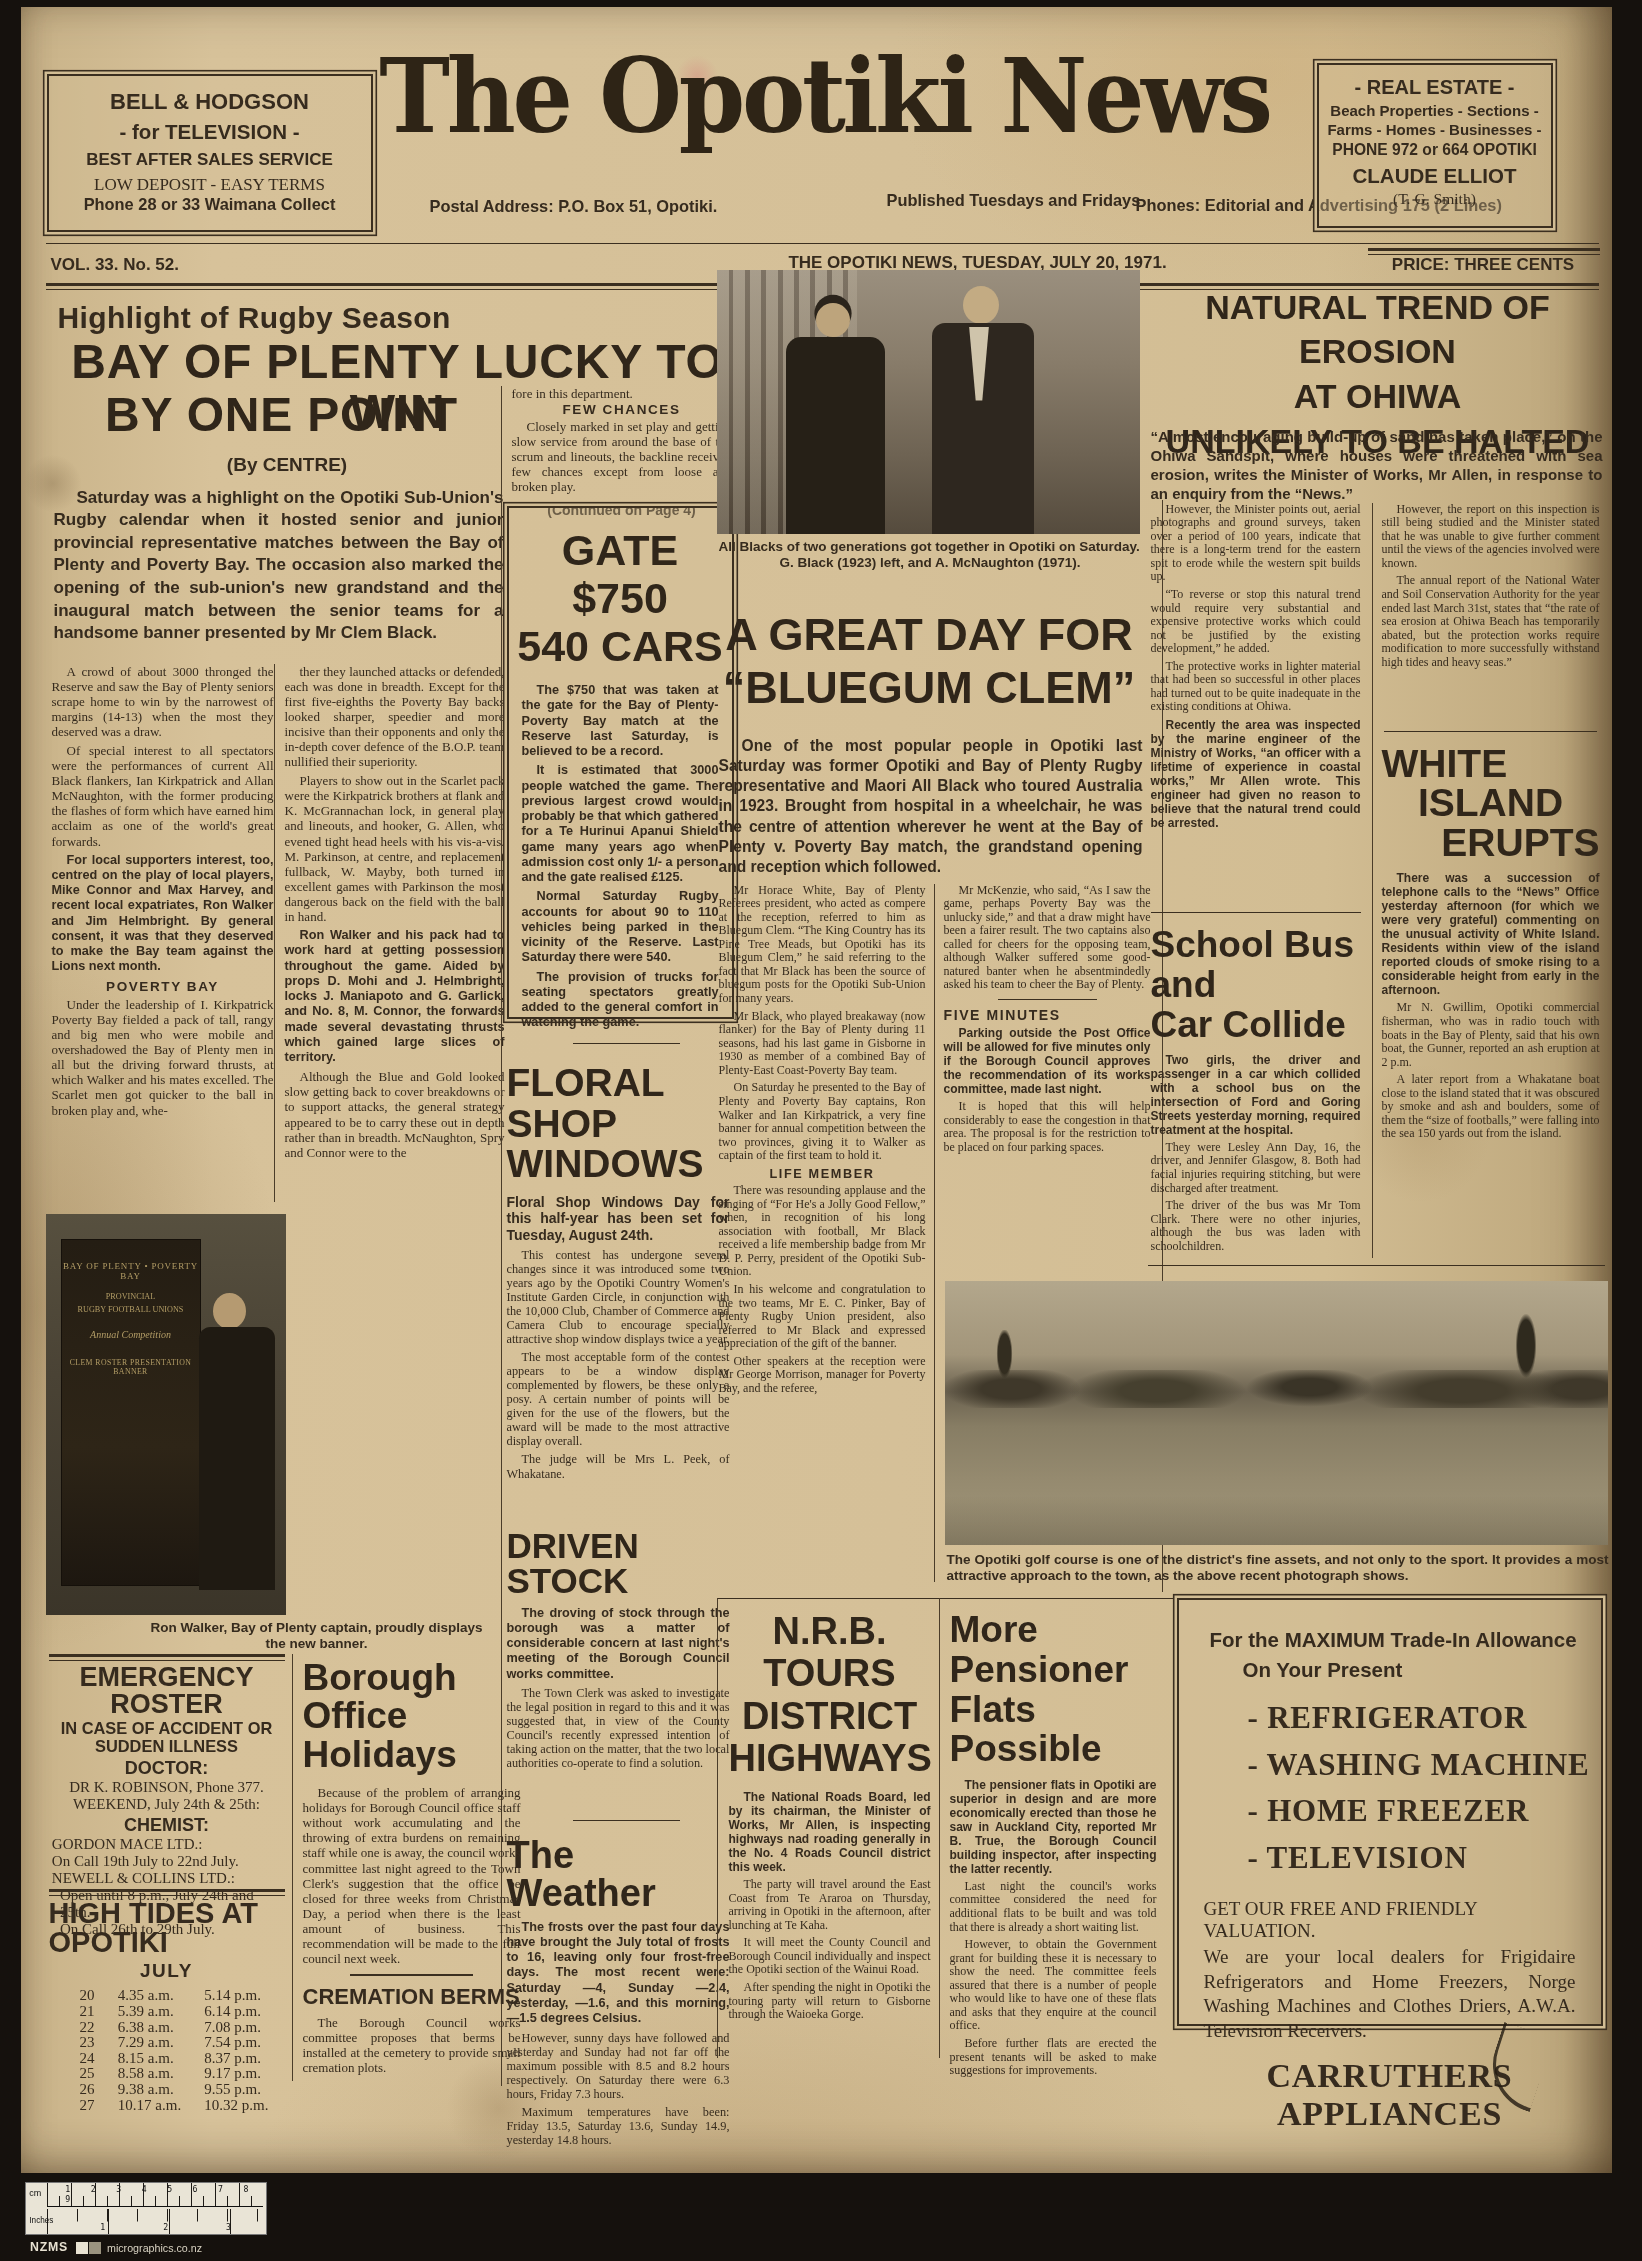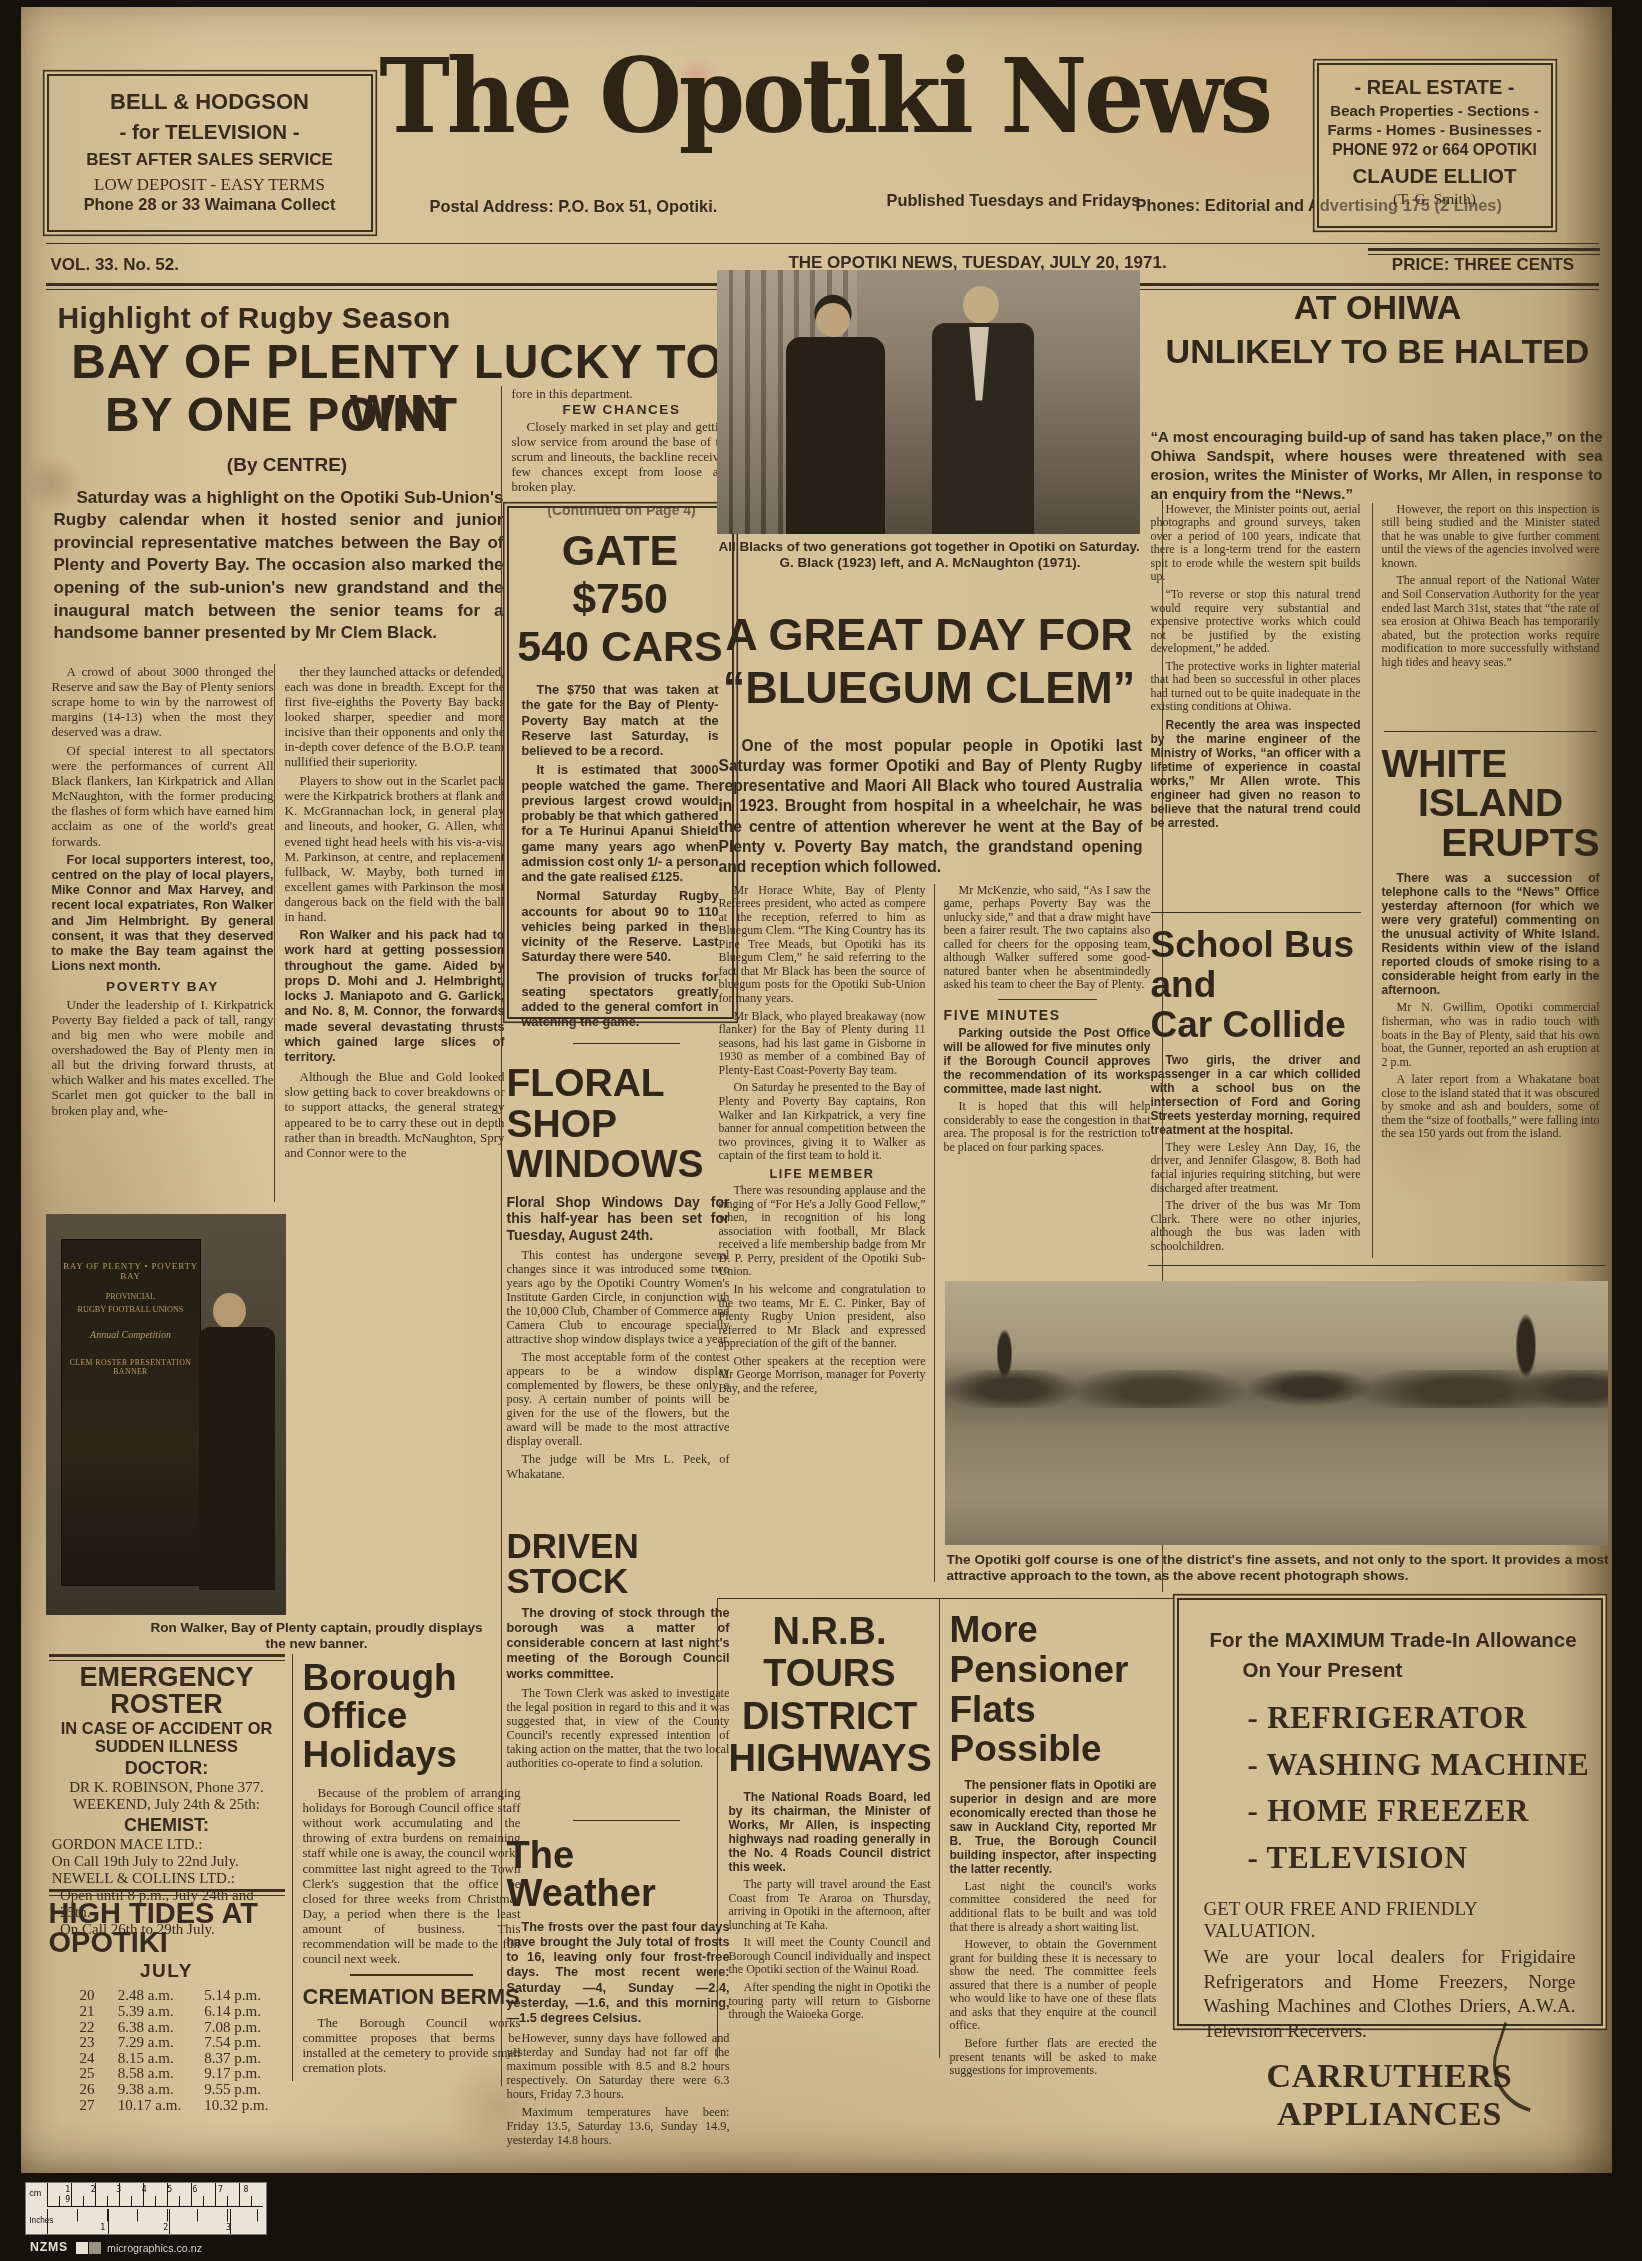--- a/index.html
+++ b/index.html
@@ -192,20 +192,21 @@
     <p class="bt xtight">Mr McKenzie, who said, “As I saw the game, perhaps Poverty Bay was the unlucky side,” and that a draw might have been a fairer result. The two captains also called for cheers for the opposing team, although Walker suffered some good-natured banter when he absentmindedly asked his team to cheer the Bay of Plenty.</p>
     <div class="hrule" style="position:static;width:99px;margin:6.6px auto;"></div>
     <div class="sub" style="text-align:left;font-size:14px;">FIVE MINUTES</div>
     <p class="bb smb">Parking outside the Post Office will be allowed for five minutes only if the Borough Council approves the recommendation of its works committee, made last night.</p>
     <p class="bt xtight">It is hoped that this will help considerably to ease the congestion in that area. The proposal is for the restriction to be placed on four parking spaces.</p>
   </div>
 
   <div class="vrule" style="left:1141px;top:493px;height:1092px;"></div>
 
   <div class="abs h-big ctr" style="left:1127px;top:278px;width:460px;font-size:34px;line-height:1.32;">
+    <div>NATURAL TREND OF EROSION</div>
     <div>AT OHIWA</div>
     <div>UNLIKELY TO BE HALTED</div>
   </div>
   <div class="abs sans" style="left:1130px;top:420px;width:452px;font-size:15px;line-height:1.28;font-weight:700;text-align:justify;">“A most encouraging build-up of sand has taken place,” on the Ohiwa Sandspit, where houses were threatened with sea erosion, writes the Minister of Works, Mr Allen, in response to an enquiry from the “News.”</div>
 
   <div class="abs" style="left:1130px;top:496px;width:210px;">
     <p class="bt sm">However, the Minister points out, aerial photographs and ground surveys, taken over a period of 100 years, indicate that there is a long-term trend for the eastern spit to erode while the western spit builds up.</p>
     <p class="bt sm">“To reverse or stop this natural trend would require very substantial and expensive protective works which could not be justified by the existing development,” he added.</p>
     <p class="bt sm">The protective works in lighter material that had been so successful in other places had turned out to be quite inadequate in the existing conditions at Ohiwa.</p>
     <p class="bb smb">Recently the area was inspected by the marine engineer of the Ministry of Works, “an officer with a lifetime of experience in coastal works,” Mr Allen wrote. This engineer had given no reason to believe that the natural trend could be arrested.</p>
@@ -276,21 +277,21 @@
     <div class="em-line em-left">NEWELL &amp; COLLINS LTD.:</div>
     <div class="em-line em-left" style="padding-left:11.5px;">Open until 8 p.m., July 24th and 25th.</div>
     <div class="em-line em-left" style="padding-left:11.5px;">On Call 26th to 29th July.</div>
   </div>
   <div class="hrule-heavy" style="left:28px;top:1882px;width:236px;"></div>
   <div class="abs" style="left:28px;top:1892px;width:236px;">
     <div class="sans" style="font-size:29px;font-weight:700;line-height:1.0;">HIGH TIDES AT OPOTIKI</div>
     <div class="ctr sans" style="font-size:19px;font-weight:700;letter-spacing:1.6px;margin:3.3px 0 6.6px 0;">JULY</div>
     <div class="tide-row">
           <span>20</span>
-          <span>2.48 a.m.</span>
+          <span>4.35 a.m.</span>
           <span>5.14 p.m.</span>
         </div>
     <div class="tide-row">
           <span>21</span>
           <span>5.39 a.m.</span>
           <span>6.14 p.m.</span>
         </div>
     <div class="tide-row">
           <span>22</span>
           <span>6.38 a.m.</span>

